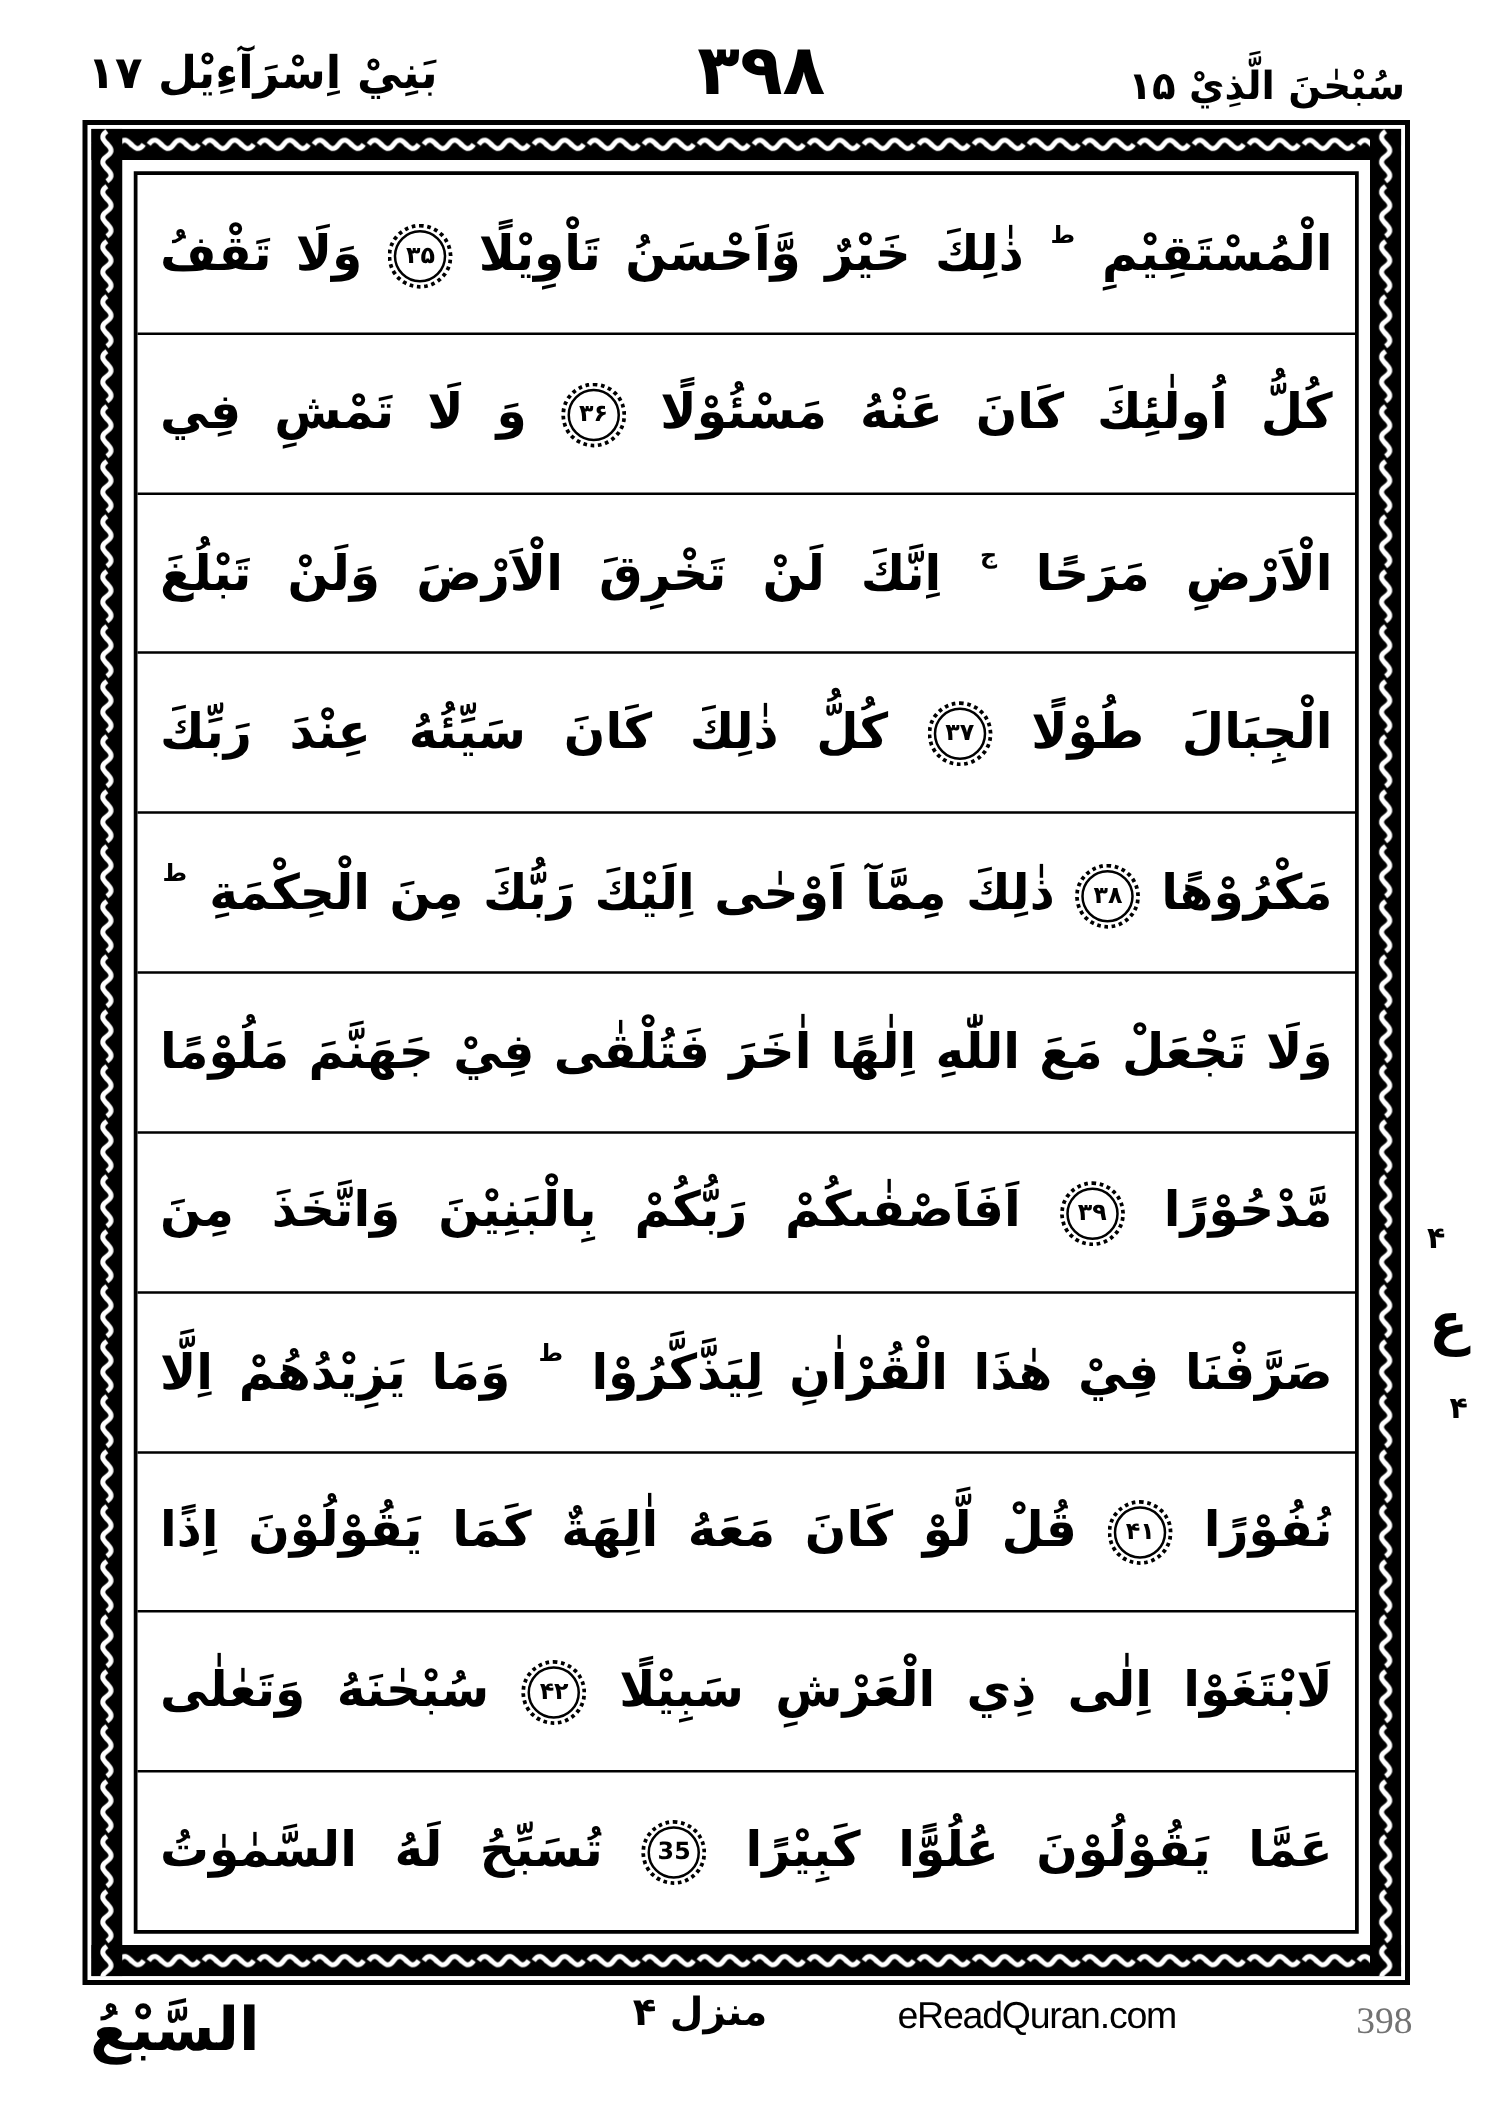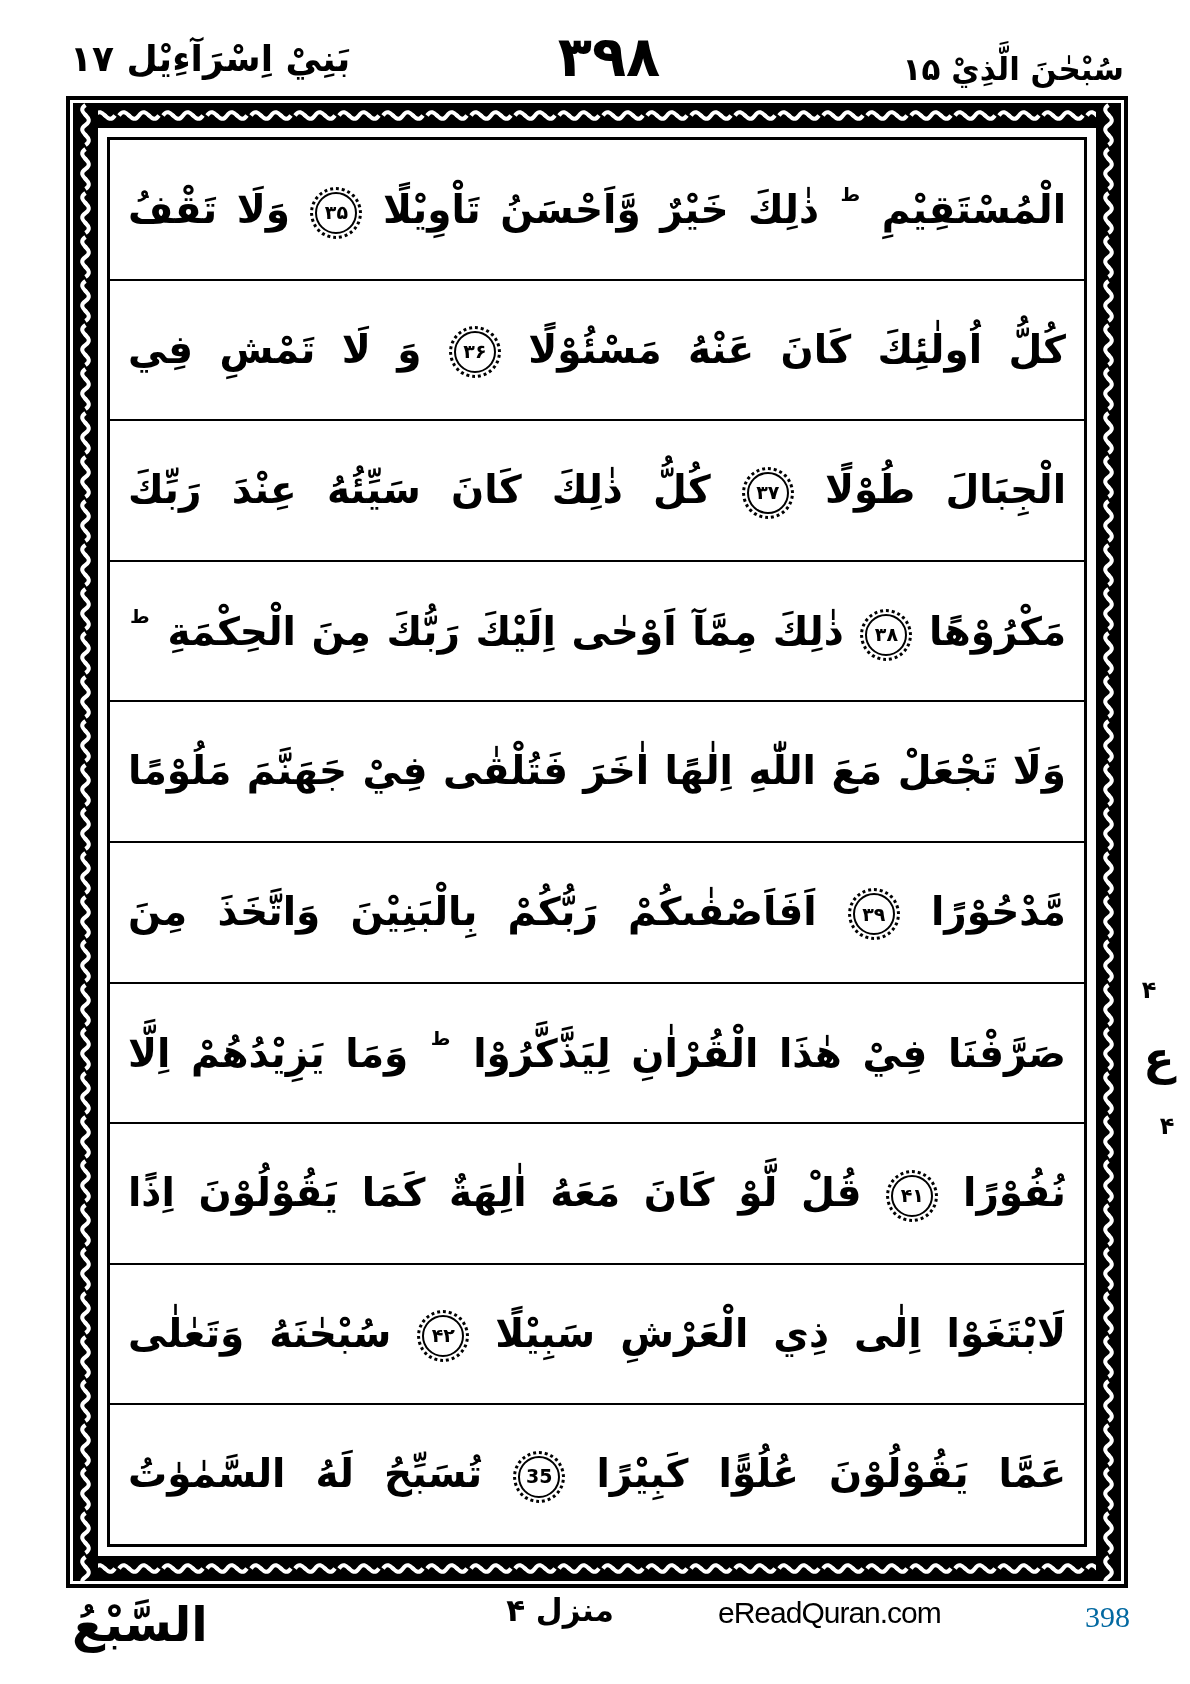--- a/index.html
+++ b/index.html
@@ -61,21 +61,21 @@
   .ruku-num { font-size:24px; line-height:1; }
   .ruku-num.top { transform:translateX(-10px); }
   .ruku-ain { font-size:46px; line-height:1; }
   .ruku-num.bottom { transform:translateX(8px); }
   
   .ftr { position:absolute; white-space:nowrap; }
   .ftr-left   { left:72px; top:1596px; font-size:48px; font-weight:700; direction:rtl; }
   .ftr-manzil { left:560px; top:1592px; transform:translateX(-50%); font-size:31px; font-weight:700; direction:rtl; }
   .ftr-brand  { left:718px; top:1596px; font-size:30px; font-weight:400;
                 font-family:"Liberation Sans", sans-serif; letter-spacing:-1px; }
-  .ftr-page   { right:60px; top:1600px; font-size:30px; color:#0369a1;
+  .ftr-page   { right:60px; top:1600px; font-size:30px; color:#737373;
                 font-family:"Liberation Serif", serif; }
 </style>
 </head>
 <body>
 
 <div class="hdr hdr-right">سُبْحٰنَ الَّذِيْ ۱۵</div>
 <div class="hdr hdr-center">۳۹۸</div>
 <div class="hdr hdr-left">بَنِيْ اِسْرَآءِيْل ۱۷</div>
 
 <div class="frame">
@@ -124,20 +124,23 @@
     <rect width="100%" height="100%" fill="url(#pr)"></rect>
   </svg>
   <div class="innerbox">
       <div class="qrow">
         <div class="qline"><span class="qtext">الْمُسْتَقِيْمِ</span> <span class="waqf">ط</span> <span class="qtext">ذٰلِكَ خَيْرٌ وَّاَحْسَنُ تَاْوِيْلًا</span> <span class="rosette">۳۵</span> <span class="qtext">وَلَا تَقْفُ</span> </div>
       </div>
       <div class="qrow">
         <div class="qline"><span class="qtext">كُلُّ اُولٰئِكَ كَانَ عَنْهُ مَسْئُوْلًا</span> <span class="rosette">۳۶</span> <span class="qtext">وَ لَا تَمْشِ فِي</span> </div>
       </div>
       <div class="qrow">
+        <div class="qline"><span class="qtext">الْاَرْضِ مَرَحًا</span> <span class="waqf">ج</span> <span class="qtext">اِنَّكَ لَنْ تَخْرِقَ الْاَرْضَ وَلَنْ تَبْلُغَ</span> </div>
+      </div>
+      <div class="qrow">
         <div class="qline"><span class="qtext">الْجِبَالَ طُوْلًا</span> <span class="rosette">۳۷</span> <span class="qtext">كُلُّ ذٰلِكَ كَانَ سَيِّئُهُ عِنْدَ رَبِّكَ</span> </div>
       </div>
       <div class="qrow">
         <div class="qline"><span class="qtext">مَكْرُوْهًا</span> <span class="rosette">۳۸</span> <span class="qtext">ذٰلِكَ مِمَّآ اَوْحٰى اِلَيْكَ رَبُّكَ مِنَ الْحِكْمَةِ</span> <span class="waqf">ط</span> </div>
       </div>
       <div class="qrow">
         <div class="qline"><span class="qtext">وَلَا تَجْعَلْ مَعَ اللّٰهِ اِلٰهًا اٰخَرَ فَتُلْقٰى فِيْ جَهَنَّمَ مَلُوْمًا</span> </div>
       </div>
       <div class="qrow">
         <div class="qline"><span class="qtext">مَّدْحُوْرًا</span> <span class="rosette">۳۹</span> <span class="qtext">اَفَاَصْفٰىكُمْ رَبُّكُمْ بِالْبَنِيْنَ وَاتَّخَذَ مِنَ</span> </div>

